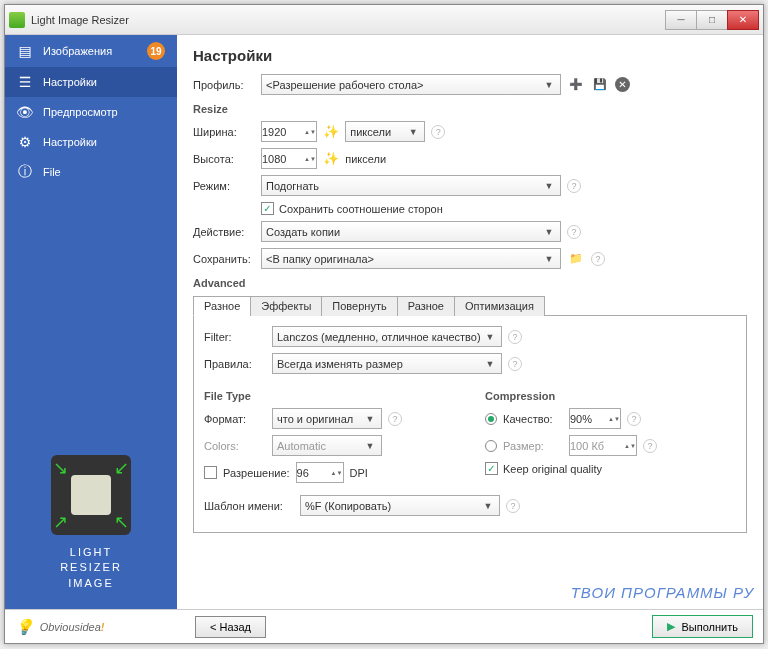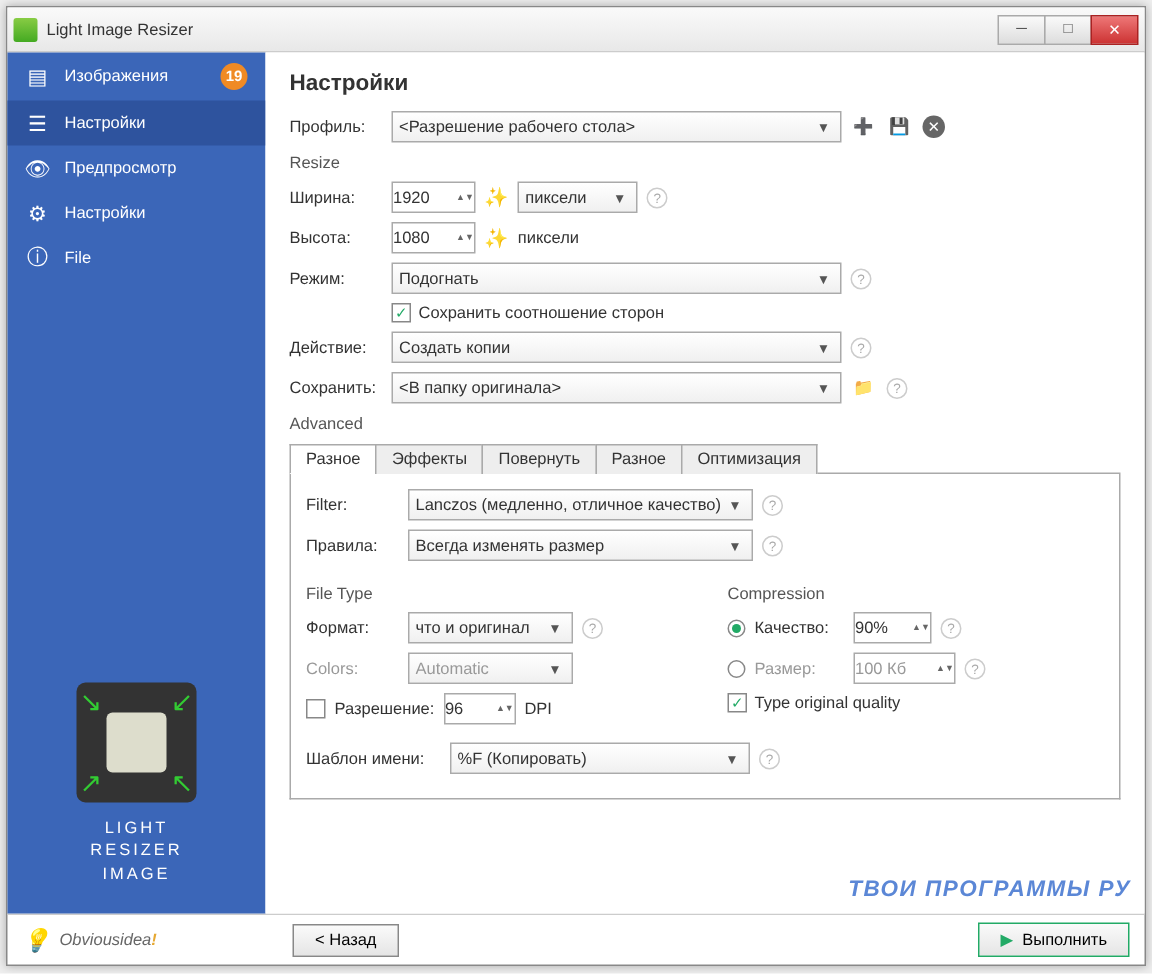--- a/index.html
+++ b/index.html
@@ -24,21 +24,21 @@
 .logo .arrow{position:absolute;color:#3c3;font-size:18px}
 .logotext{text-align:center;color:#fff;font-size:12px;letter-spacing:2px;line-height:1.4;padding-bottom:18px}
 .main{flex:1;padding:12px 16px;overflow:hidden;background:#fff;color:#333}
 h1{font-size:15px;font-weight:bold;margin-bottom:10px}
 .row{display:flex;align-items:center;margin-bottom:6px;gap:6px}
 .lblcol{width:62px}
 .combo{display:flex;align-items:center;border:1px solid #aaa;background:linear-gradient(#fff,#f0f0f0);height:21px;padding:0 4px}
 .combo .txt{flex:1;white-space:nowrap;overflow:hidden}
 .combo .dd{width:14px;text-align:center;color:#555;font-size:9px}
 .iconbtn{width:18px;height:18px;display:flex;align-items:center;justify-content:center;color:#444;cursor:pointer}
-.section{font-weight:normal;color:#555;margin:8px 0 6px}
+.section{font-weight:bold;color:#555;margin:8px 0 6px}
 .numin{width:56px;height:21px;border:1px solid #aaa;display:flex;align-items:center;padding:0 0;background:#fff}
 .numin .val{flex:1}
 .spin{width:12px;display:flex;flex-direction:column;font-size:6px;color:#666;line-height:1}
 .wand{font-size:13px;color:#666}
 .help{width:14px;height:14px;border:1px solid #ccc;border-radius:50%;display:flex;align-items:center;justify-content:center;color:#aaa;font-size:9px}
 .chk{display:flex;align-items:center;gap:5px}
 .chkbox{width:13px;height:13px;border:1px solid #888;background:#fff;display:flex;align-items:center;justify-content:center;font-size:10px;color:#2a6}
 .tabs{display:flex;border-bottom:1px solid #aaa;margin-top:4px}
 .tab{padding:3px 10px;border:1px solid #aaa;border-bottom:none;background:#eee;margin-right:-1px;position:relative;top:1px}
 .tab.active{background:#fff;border-bottom:1px solid #fff}
@@ -48,21 +48,21 @@
 .radio{width:12px;height:12px;border:1px solid #888;border-radius:50%;display:flex;align-items:center;justify-content:center}
 .radio.on::after{content:"";width:6px;height:6px;background:#2a6;border-radius:50%}
 .disabled{color:#999}
 .footerbar{height:34px;border-top:1px solid #ccc;display:flex;align-items:center;padding:0 10px;gap:8px}
 .footlogo{width:172px;display:flex;align-items:center;gap:6px;font-style:italic;color:#666}
 .bulb{color:#f5a623;font-size:15px}
 .btn{border:1px solid #888;background:linear-gradient(#fafafa,#e5e5e5);padding:4px 14px;display:flex;align-items:center;gap:6px;cursor:pointer}
 .btn.primary{border-color:#2a6}
 .play{color:#2a6;font-size:11px}
 .spacer{flex:1}
-.watermark{position:absolute;right:14px;bottom:48px;font-size:15px;font-weight:bold;color:#5b87d6;text-shadow:1px 1px 0 #fff,-1px -1px 0 #fff,1px -1px 0 #fff,-1px 1px 0 #fff;letter-spacing:1px;font-style:italic}
+.watermark{position:absolute;right:14px;bottom:48px;font-size:15px;font-weight:normal;color:#5b87d6;text-shadow:1px 1px 0 #fff,-1px -1px 0 #fff,1px -1px 0 #fff,-1px 1px 0 #fff;letter-spacing:1px;font-style:italic}
 </style>
 </head>
 <body>
 
 <div class="window">
   <div class="titlebar">
     <div class="ico"></div>
     <div class="title">Light Image Resizer</div>
     <div class="winbtns">
       <div class="winbtn">─</div>
@@ -250,21 +250,21 @@
               <span class="disabled" style="width:60px">Размер:</span>
               <div class="numin disabled" style="width:68px">
                   <span class="val">100 Кб</span>
                   <span class="spin">▲▼</span>
                 </div>
               <span class="help">?</span>
             </div>
             <div class="row">
               <div class="chk">
                   <span class="chkbox">✓</span>
-                  <span>Type original quality</span>
+                  <span>Keep original quality</span>
                 </div>
             </div>
           </div>
         </div>
 
         <div class="row" style="margin-top:6px">
           <div style="width:90px">Шаблон имени:</div>
           <div class="combo" style="width:200px">
               <span class="txt">%F (Копировать)</span>
               <span class="dd">▼</span>

